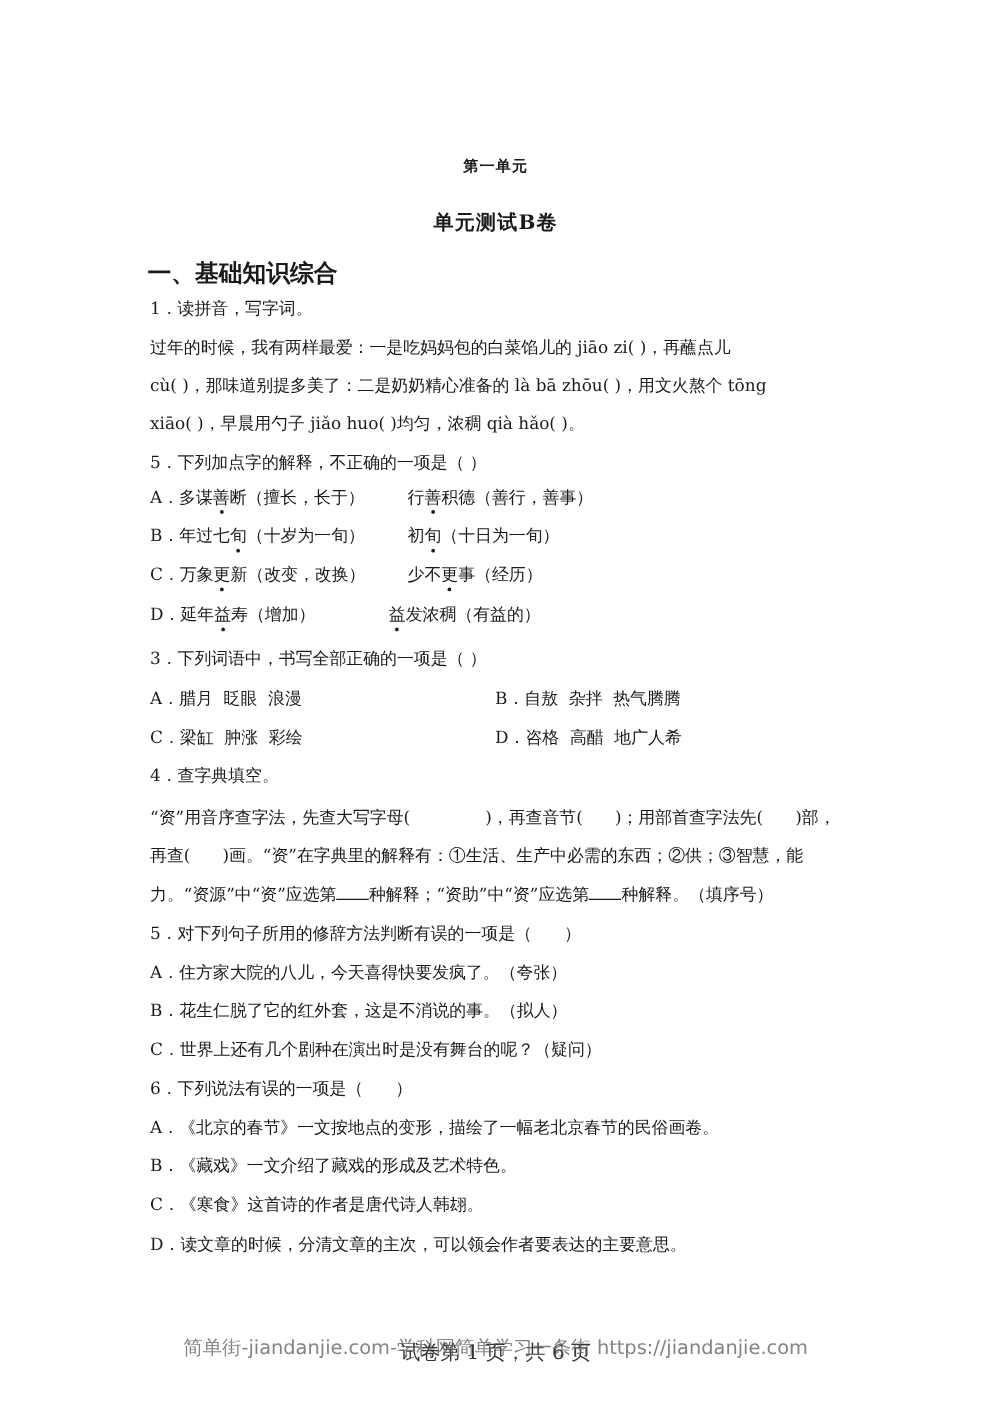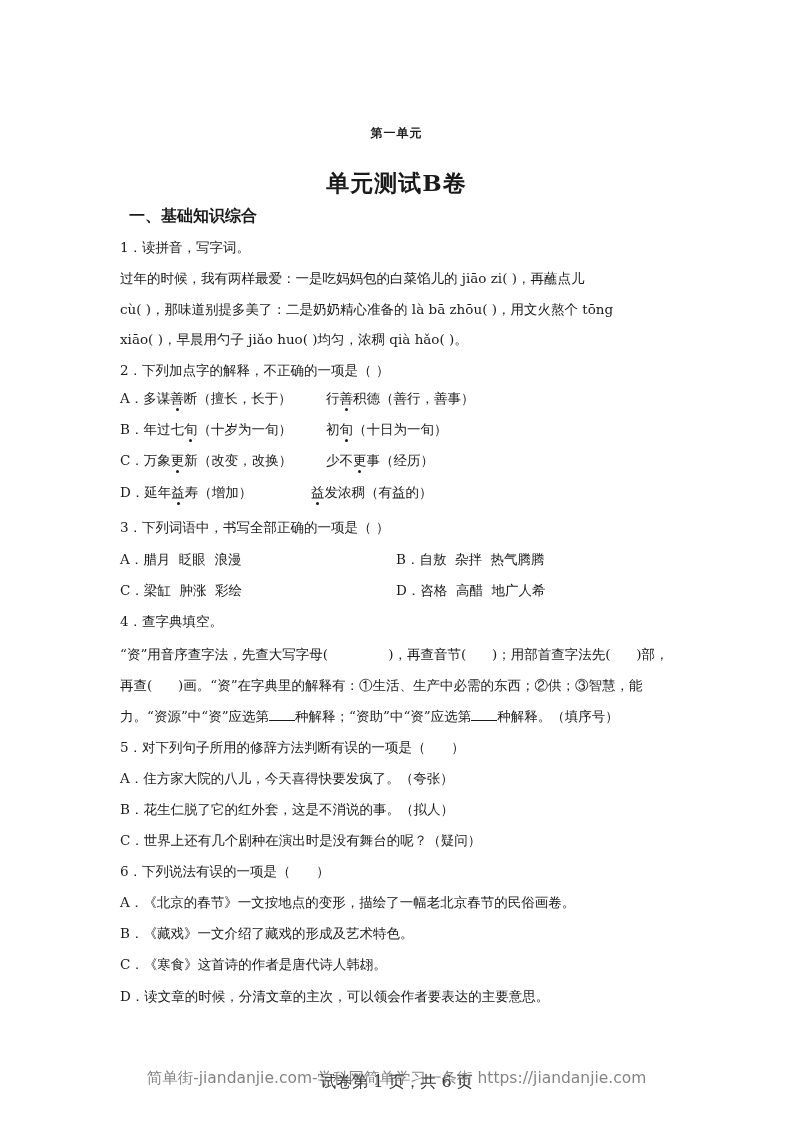--- a/index.html
+++ b/index.html
@@ -2,22 +2,22 @@
 <html><head>
   <meta charset="utf-8">
   <style>
     html, body { margin: 0; padding: 0; background: #ffffff; }
     body { width: 793px; height: 1122px; position: relative; overflow: hidden;
            font-family: "DejaVu Serif", "Liberation Serif", serif; color: #1a1a1a; }
     .page { position: absolute; left: 0; top: 0; width: 793px; height: 1122px; }
     .title1 { position: absolute; top: 125px; left: 0; width: 793px; text-align: center;
               font-size: 12px; font-weight: bold; letter-spacing: 1px; }
     .title2 { position: absolute; top: 168px; left: 0; width: 793px; text-align: center;
-              font-size: 23px; font-weight: bold; letter-spacing: 1px; }
-    .section { position: absolute; left: 129px; top: 206px; font-size: 16px; font-weight: bold; text-align: right; }
+              font-size: 16px; font-weight: bold; letter-spacing: 1px; }
+    .section { position: absolute; left: 118px; top: 206px; font-size: 19px; font-weight: bold; text-align: right; }
     .line { position: absolute; left: 120px; font-size: 13.5px; white-space: nowrap; line-height: 18px; }
     .col2 { position: absolute; font-size: 13.5px; white-space: nowrap; line-height: 18px; }
     .dot { position: relative; display: inline-block; }
     .dot::after { content: ""; position: absolute; left: 50%; bottom: -4px; width: 3px; height: 3px;
                   margin-left: -1.5px; background: #1a1a1a; border-radius: 50%; }
     .blank { display: inline-block; border-bottom: 1.5px solid #1a1a1a; width: 26px; height: 12px; vertical-align: baseline; }
     .footer { position: absolute; top: 1072px; left: 0; width: 793px; text-align: center;
               font-size: 16px; color: #333; }
     .watermark { position: absolute; top: 1068px; left: 0; width: 793px; text-align: center;
                  font-family: "DejaVu Sans", "Liberation Sans", sans-serif; font-size: 15.5px;
@@ -31,21 +31,21 @@
   <div class="title1">第一单元</div>
   <div class="title2">单元测试B卷</div>
 
   <div class="section">一、基础知识综合</div>
 
   <div class="line" style="top:238px">1．读拼音，写字词。</div>
   <div class="line" style="top:269px">过年的时候，我有两样最爱：一是吃妈妈包的白菜馅儿的 jiāo zi(        )，再蘸点儿</div>
   <div class="line" style="top:300px">cù(        )，那味道别提多美了：二是奶奶精心准备的 là bā zhōu(        )，用文火熬个 tōng</div>
   <div class="line" style="top:330px">xiāo(        )，早晨用勺子 jiǎo huo(        )均匀，浓稠 qià hǎo(        )。</div>
 
-  <div class="line" style="top:361px">2．下列加点字的解释，不正确的一项是（    ）</div>
+  <div class="line" style="top:361px">5．下列加点字的解释，不正确的一项是（    ）</div>
 
   <div class="line" style="top:389px">
     <span>A．</span><span>多谋</span><span class="dot">善</span><span>断（擅长，长于）</span>
   </div>
   <div class="col2" style="top:389px; left:326px">
     <span>行</span><span class="dot">善</span><span>积德（善行，善事）</span>
   </div>
 
   <div class="line" style="top:420px">
     <span>B．</span><span>年过七</span><span class="dot">旬</span><span>（十岁为一旬）</span>

